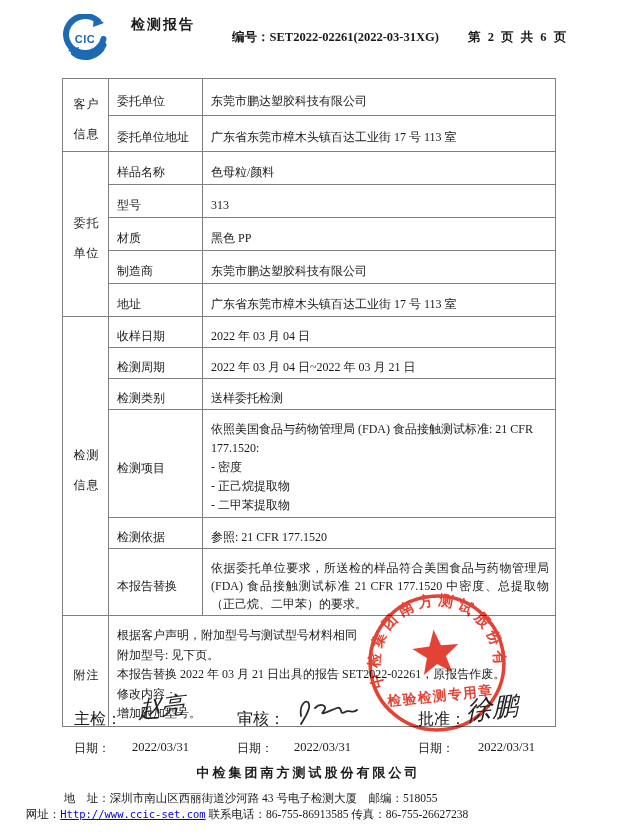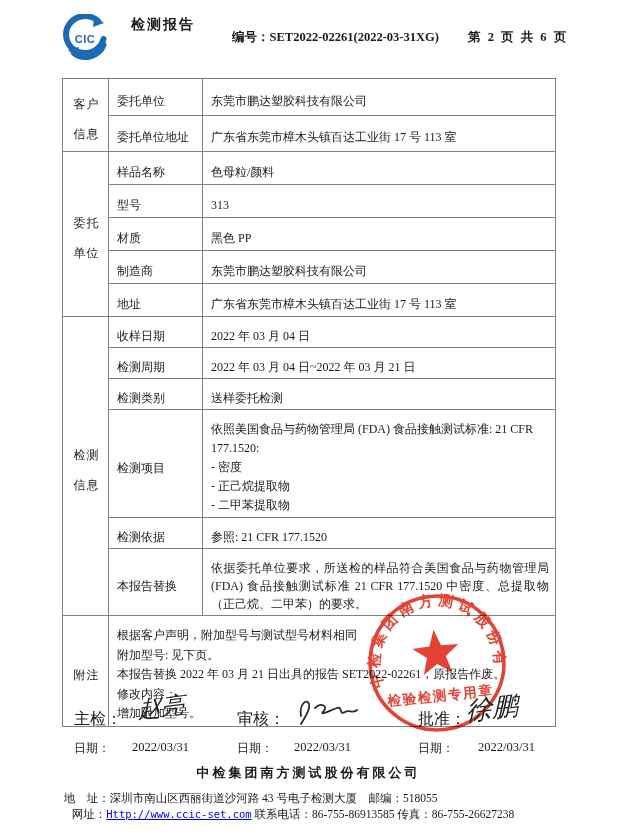--- a/index.html
+++ b/index.html
@@ -45,21 +45,21 @@
   .sig-name{position:absolute;font-size:23px;font-style:italic;
             font-family:"DejaVu Sans",sans-serif;z-index:7;
             transform:rotate(-7deg) skewX(-6deg);color:#222;}
   .sig-scribble{position:absolute;z-index:7;}
   .date-label{position:absolute;font-size:12px;z-index:6;}
   .date-value{position:absolute;font-size:12.5px;z-index:6;}
   
   .ft-company{position:absolute;left:0;top:764px;width:617px;text-align:center;
               font-size:13px;font-weight:bold;letter-spacing:3px;}
   .ft-line1{position:absolute;left:0;top:791px;width:501px;text-align:center;font-size:11.5px;}
-  .ft-line2{position:absolute;left:0;top:807px;width:494px;text-align:center;font-size:11.5px;padding-left:46px;}
+  .ft-line2{position:absolute;left:0;top:807px;width:494px;text-align:center;font-size:11.5px;}
   .ft-link{color:#0000ee;text-decoration:underline;
            font-family:"DejaVu Sans Mono",monospace;font-size:10.5px;}
 </style>
 </head>
 <body>
 
 <svg class="hdr-logo" viewBox="0 0 50 48">
   <path d="M 38,7 A 19,18.5 0 1 0 43.5,25" fill="none" stroke="#1c6ab4" stroke-width="6" stroke-linecap="round"></path>
   <path d="M 43.5,31 A 19,18.5 0 0 1 14,39" fill="none" stroke="#1c6ab4" stroke-width="6" stroke-linecap="round"></path>
   <polygon points="34,2 44,9 33,13" fill="#1c6ab4"></polygon>

